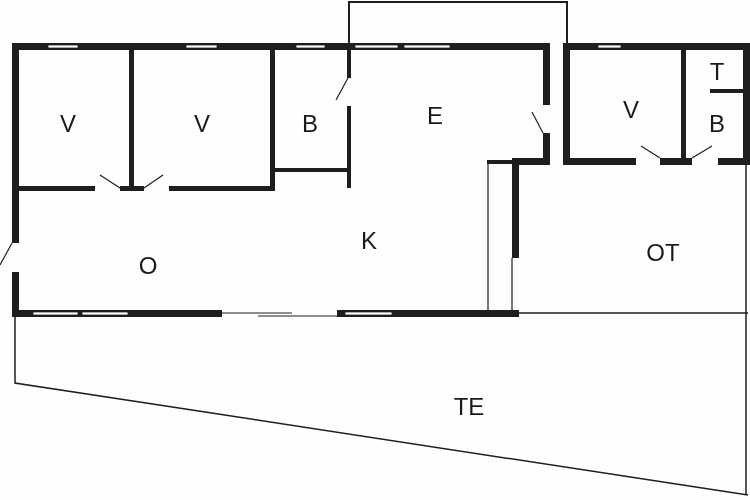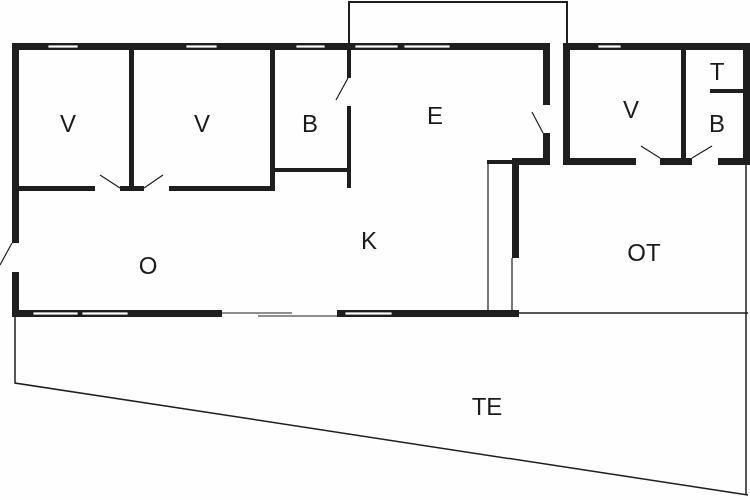--- a/index.html
+++ b/index.html
@@ -92,14 +92,14 @@
 
 <div class="lbl" style="left:68px;top:124px">V</div>
 <div class="lbl" style="left:202px;top:124px">V</div>
 <div class="lbl" style="left:310px;top:124px">B</div>
 <div class="lbl" style="left:435px;top:116px">E</div>
 <div class="lbl" style="left:631px;top:110px">V</div>
 <div class="lbl" style="left:717px;top:72px">T</div>
 <div class="lbl" style="left:717px;top:124px">B</div>
 <div class="lbl" style="left:369px;top:241px">K</div>
 <div class="lbl" style="left:148px;top:266px">O</div>
-<div class="lbl" style="left:644px;top:253px">OT</div>
-<div class="lbl" style="left:487px;top:407px">TE</div>
+<div class="lbl" style="left:663px;top:253px">OT</div>
+<div class="lbl" style="left:469px;top:407px">TE</div>
 
 </body></html>

